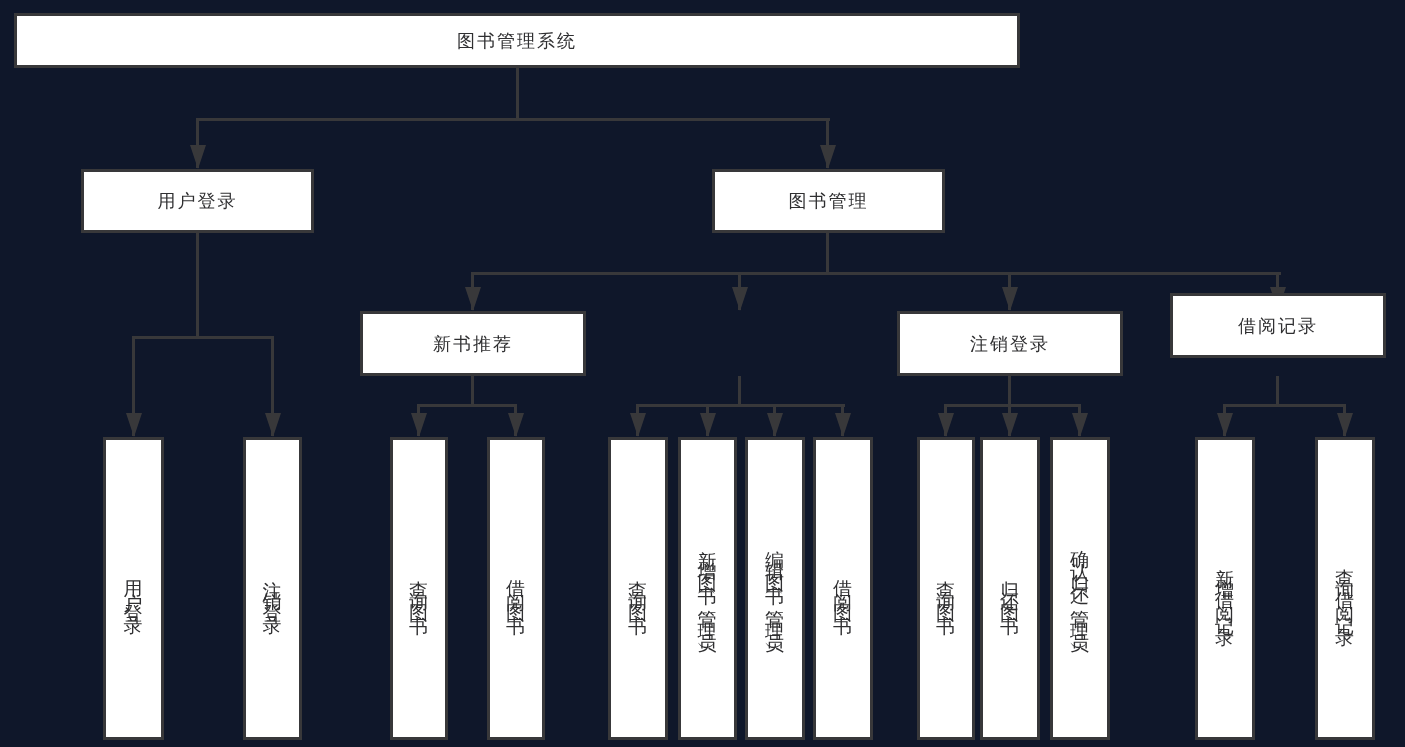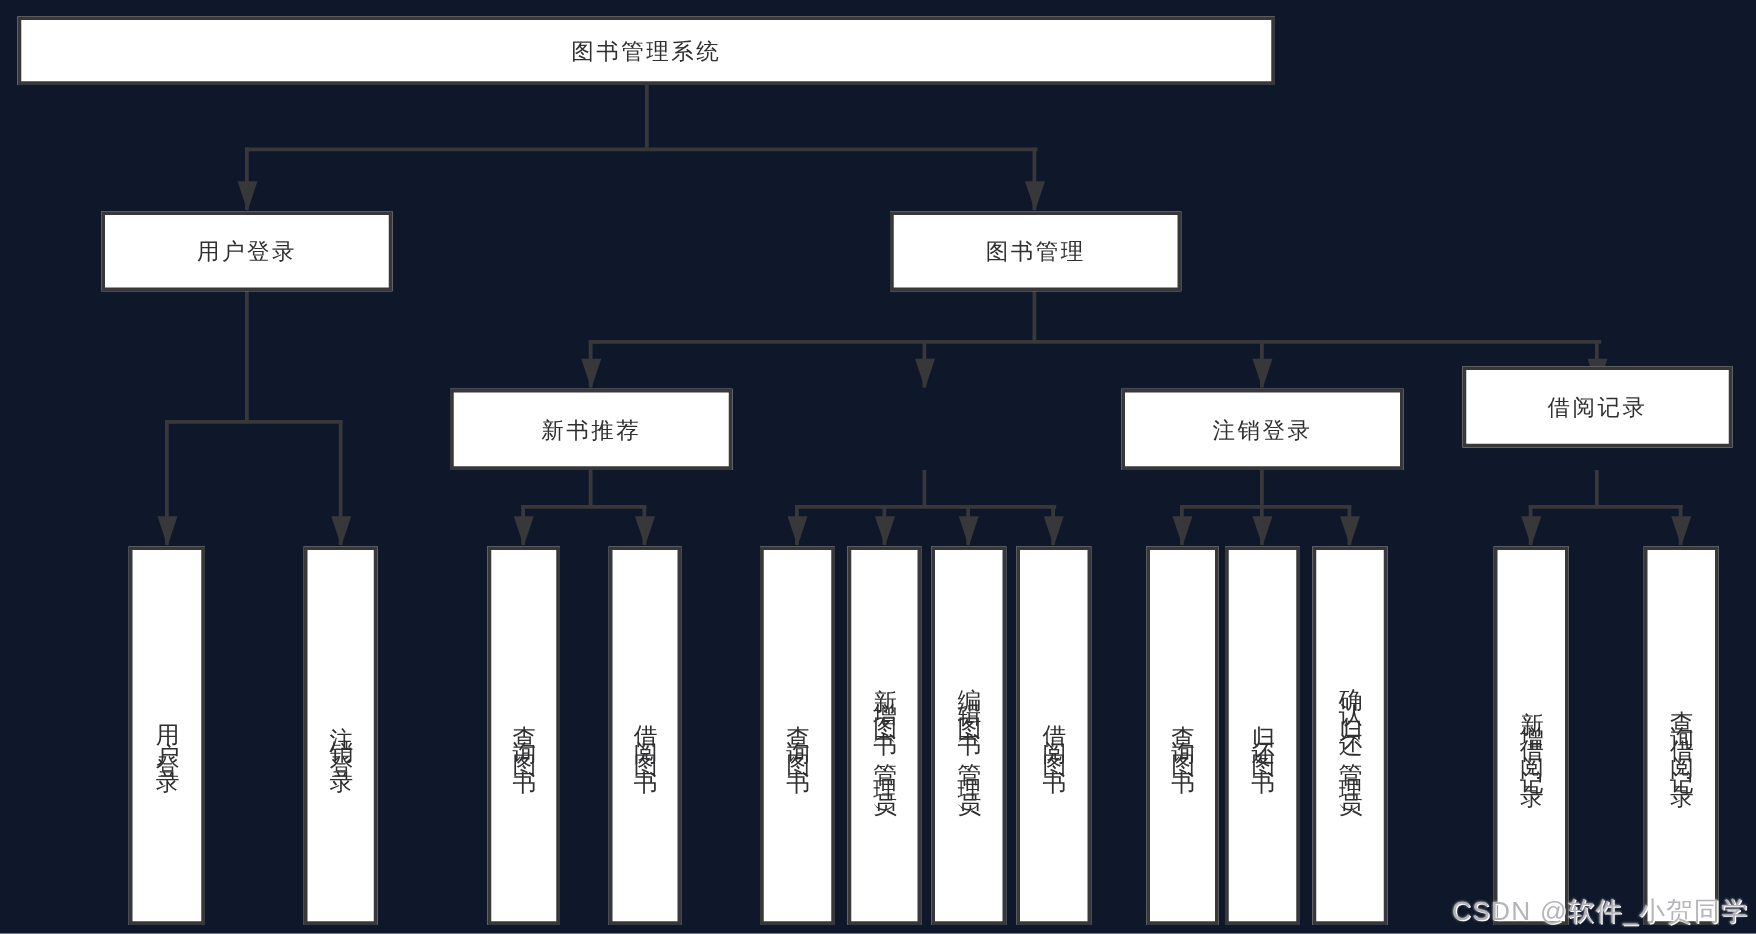--- a/index.html
+++ b/index.html
@@ -199,15 +199,14 @@
     <span class="vtext">确认归还（管理员）</span>
   </div>
 
   <div class="vnode" style="left:1195px; width:60px;">
     <span class="vtext">新增借阅记录</span>
   </div>
   <div class="vnode" style="left:1315px; width:60px;">
     <span class="vtext">查询借阅记录</span>
   </div>
 
-  <div id="watermark">CSDN @软件_小贺同学</div>
 
 </div>
 
 </body></html>

